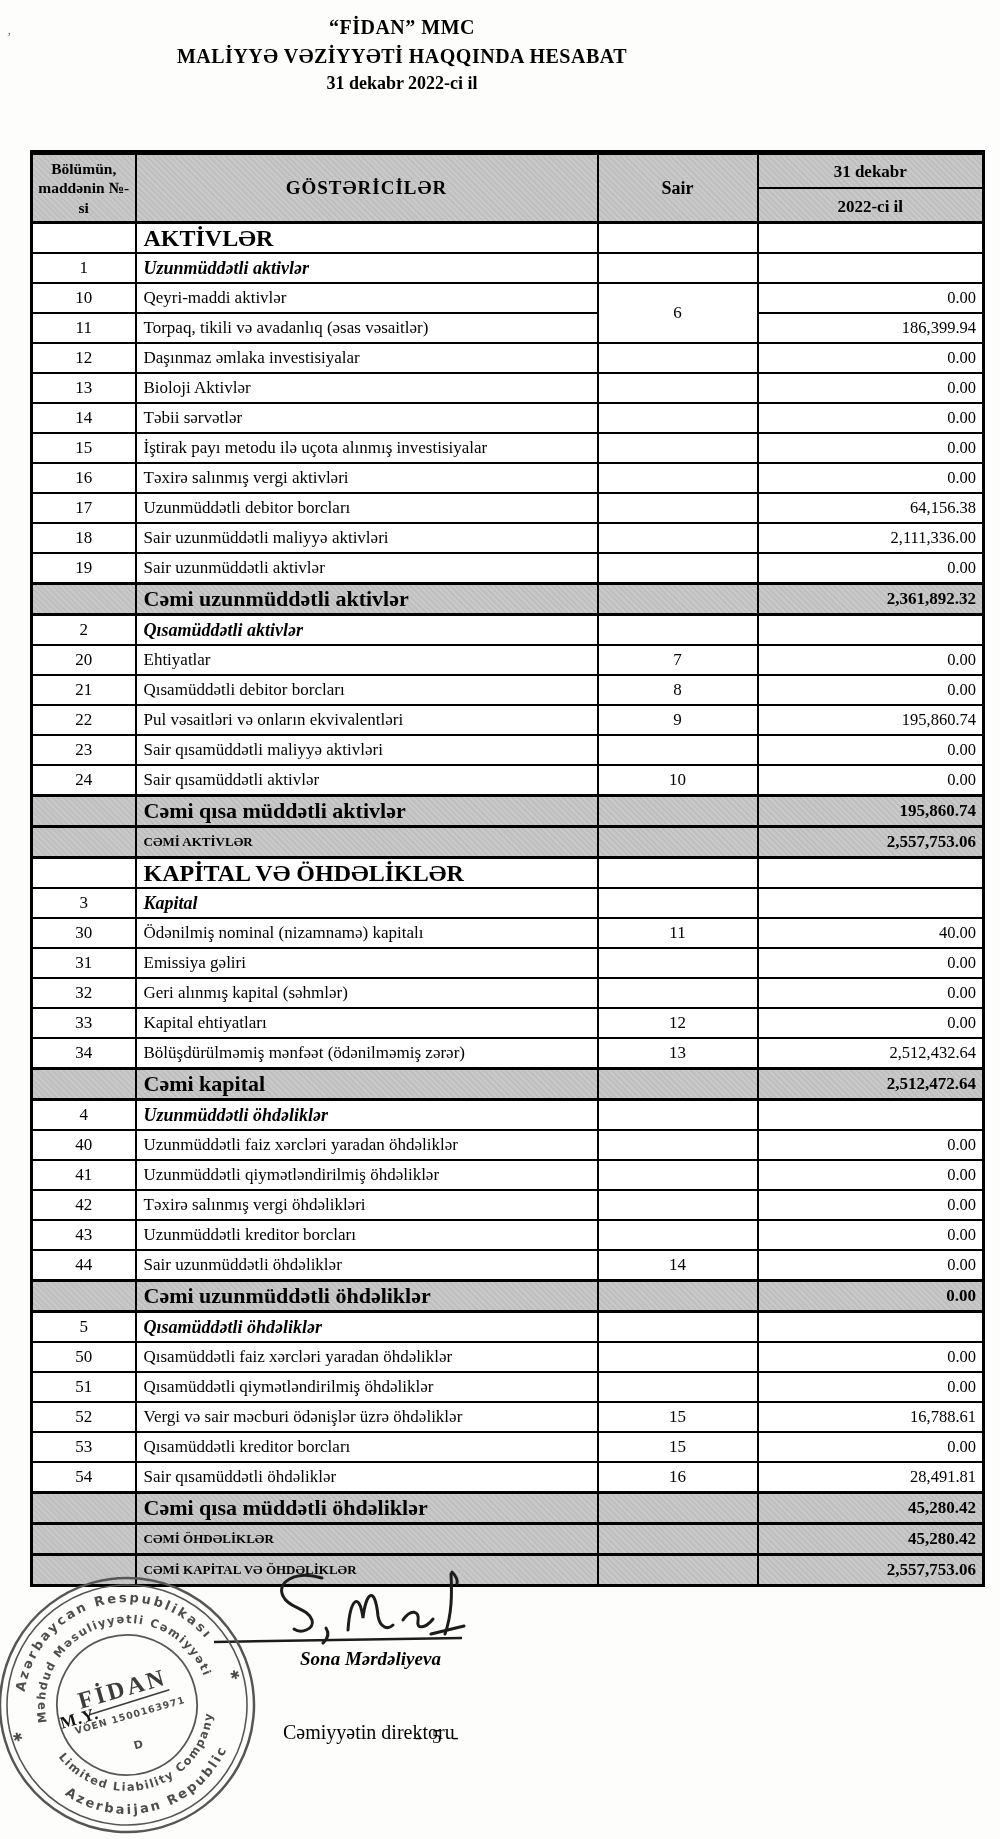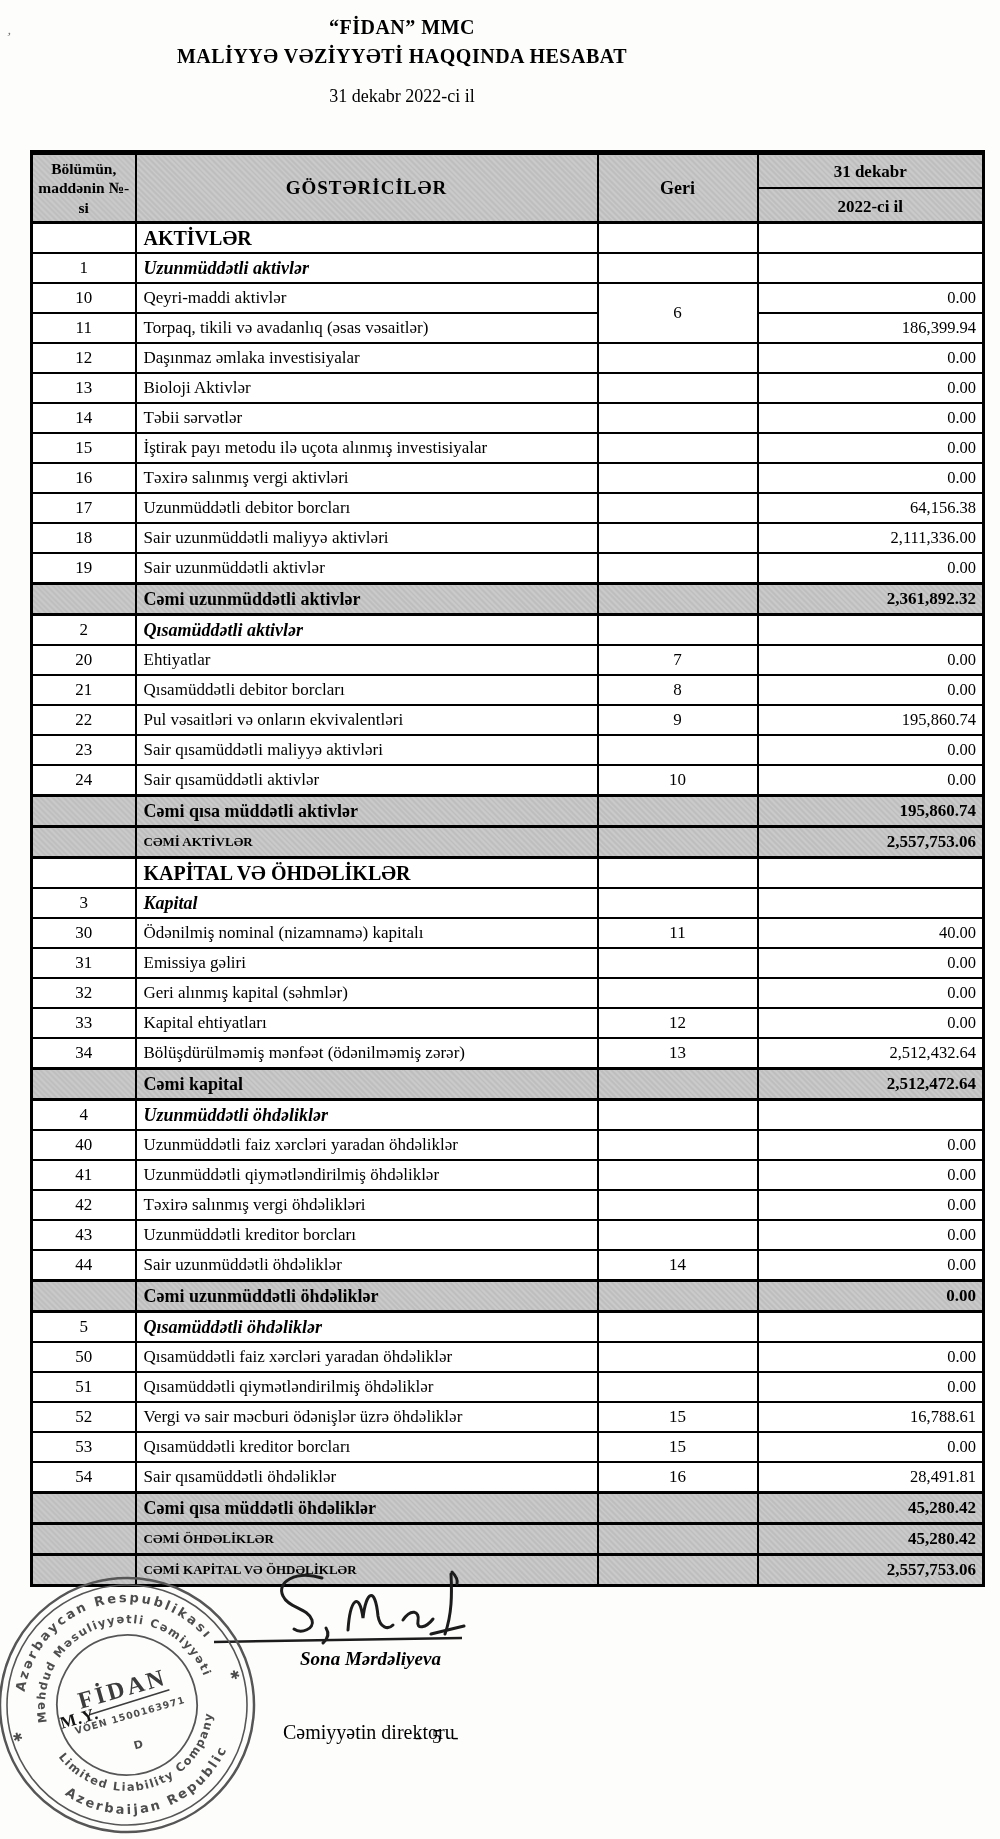--- a/index.html
+++ b/index.html
@@ -6,21 +6,21 @@
   body{
     width:1000px;height:1839px;position:relative;
     background:#fdfdfc;
     font-family:"Liberation Serif", serif;
     color:#000;overflow:hidden;
   }
   
   .title-block{position:absolute;top:16px;left:0;width:804px;text-align:center;}
   .title-company{font-size:20px;font-weight:bold;letter-spacing:.5px;}
   .title-report{font-size:20px;font-weight:bold;margin-top:6px;letter-spacing:.5px;}
-  .title-date{font-size:18px;font-weight:normal;margin-top:18px;text-align:center;}
+  .title-date{font-size:18px;font-weight:bold;margin-top:5px;text-align:center;}
   .stray-mark{position:absolute;left:6px;top:30px;font-size:14px;color:#777;transform:rotate(14deg);}
   
   table.bs{
     position:absolute;left:30px;top:150px;width:952px;
     border-collapse:collapse;table-layout:fixed;
     border:3px solid #000;
   }
   table.bs col.c1{width:104px;}
   table.bs col.c2{width:462px;}
   table.bs col.c3{width:160px;}
@@ -38,28 +38,28 @@
   th.h-col4 .h-bot{padding:8px 0 4px;font-size:17px;text-align:center;}
   tbody td{
     border:2px solid #000;height:28px;padding:0 5px;
     font-size:17px;vertical-align:middle;background:#fff;
     overflow:hidden;white-space:nowrap;
   }
   td.no-cell{text-align:center;font-size:17px;}
   td.label-cell{text-align:left;padding-left:7px;}
   td.qeyd-cell{text-align:center;}
   td.value-cell{text-align:right;padding-right:6px;font-size:16.5px;}
-  tr.r-section td.label-cell{font-weight:bold;font-size:20px;}
+  tr.r-section td.label-cell{font-weight:bold;font-size:24px;}
   tr.r-subsection td.label-cell{font-weight:bold;font-style:italic;font-size:18px;}
   tr.r-total td, tr.r-grand td{
     background-color:#c7c7c7;
     background-image:repeating-linear-gradient(45deg, rgba(0,0,0,.045) 0 2px, rgba(255,255,255,.05) 2px 4px);
     border-top:3px solid #000;border-bottom:3px solid #000;
   }
-  tr.r-total td.label-cell{font-weight:bold;font-size:18px;}
+  tr.r-total td.label-cell{font-weight:bold;font-size:22px;}
   tr.r-grand td.label-cell{font-weight:bold;font-size:13px;}
   tr.r-total td.value-cell, tr.r-grand td.value-cell{font-weight:bold;font-size:17px;}
   
   .sig-svg{position:absolute;left:200px;top:1568px;}
   .sig-name{position:absolute;left:300px;top:1648px;font-size:19px;font-weight:bold;font-style:italic;}
   .sig-role{position:absolute;left:283px;top:1721px;font-size:20px;font-weight:normal;}
   .page-number{position:absolute;left:415px;top:1726px;font-size:19px;letter-spacing:3px;}
   .stamp{position:absolute;left:-4px;top:1574px;width:262px;height:262px;transform:rotate(-16deg);}
   .stamp text{fill:#4d4d4d;}
   .stamp .ring{fill:none;stroke:#565656;}
@@ -85,21 +85,21 @@
   <colgroup>
       <col class="c1">
       <col class="c2">
       <col class="c3">
       <col class="c4">
     </colgroup>
   <thead>
     <tr>
       <th class="h-col1">Bölümün, maddənin №-si</th>
       <th class="h-col2">GÖSTƏRİCİLƏR</th>
-      <th class="h-col3">Geri</th>
+      <th class="h-col3">Sair</th>
       <th class="h-col4">
         <div class="h-top">31 dekabr</div>
         <div class="h-bot">2022-ci il</div>
       </th>
     </tr>
   </thead>
   <tbody>
       <tr class="r-section">
         <td class="no-cell"></td>
         <td class="label-cell">AKTİVLƏR</td>

